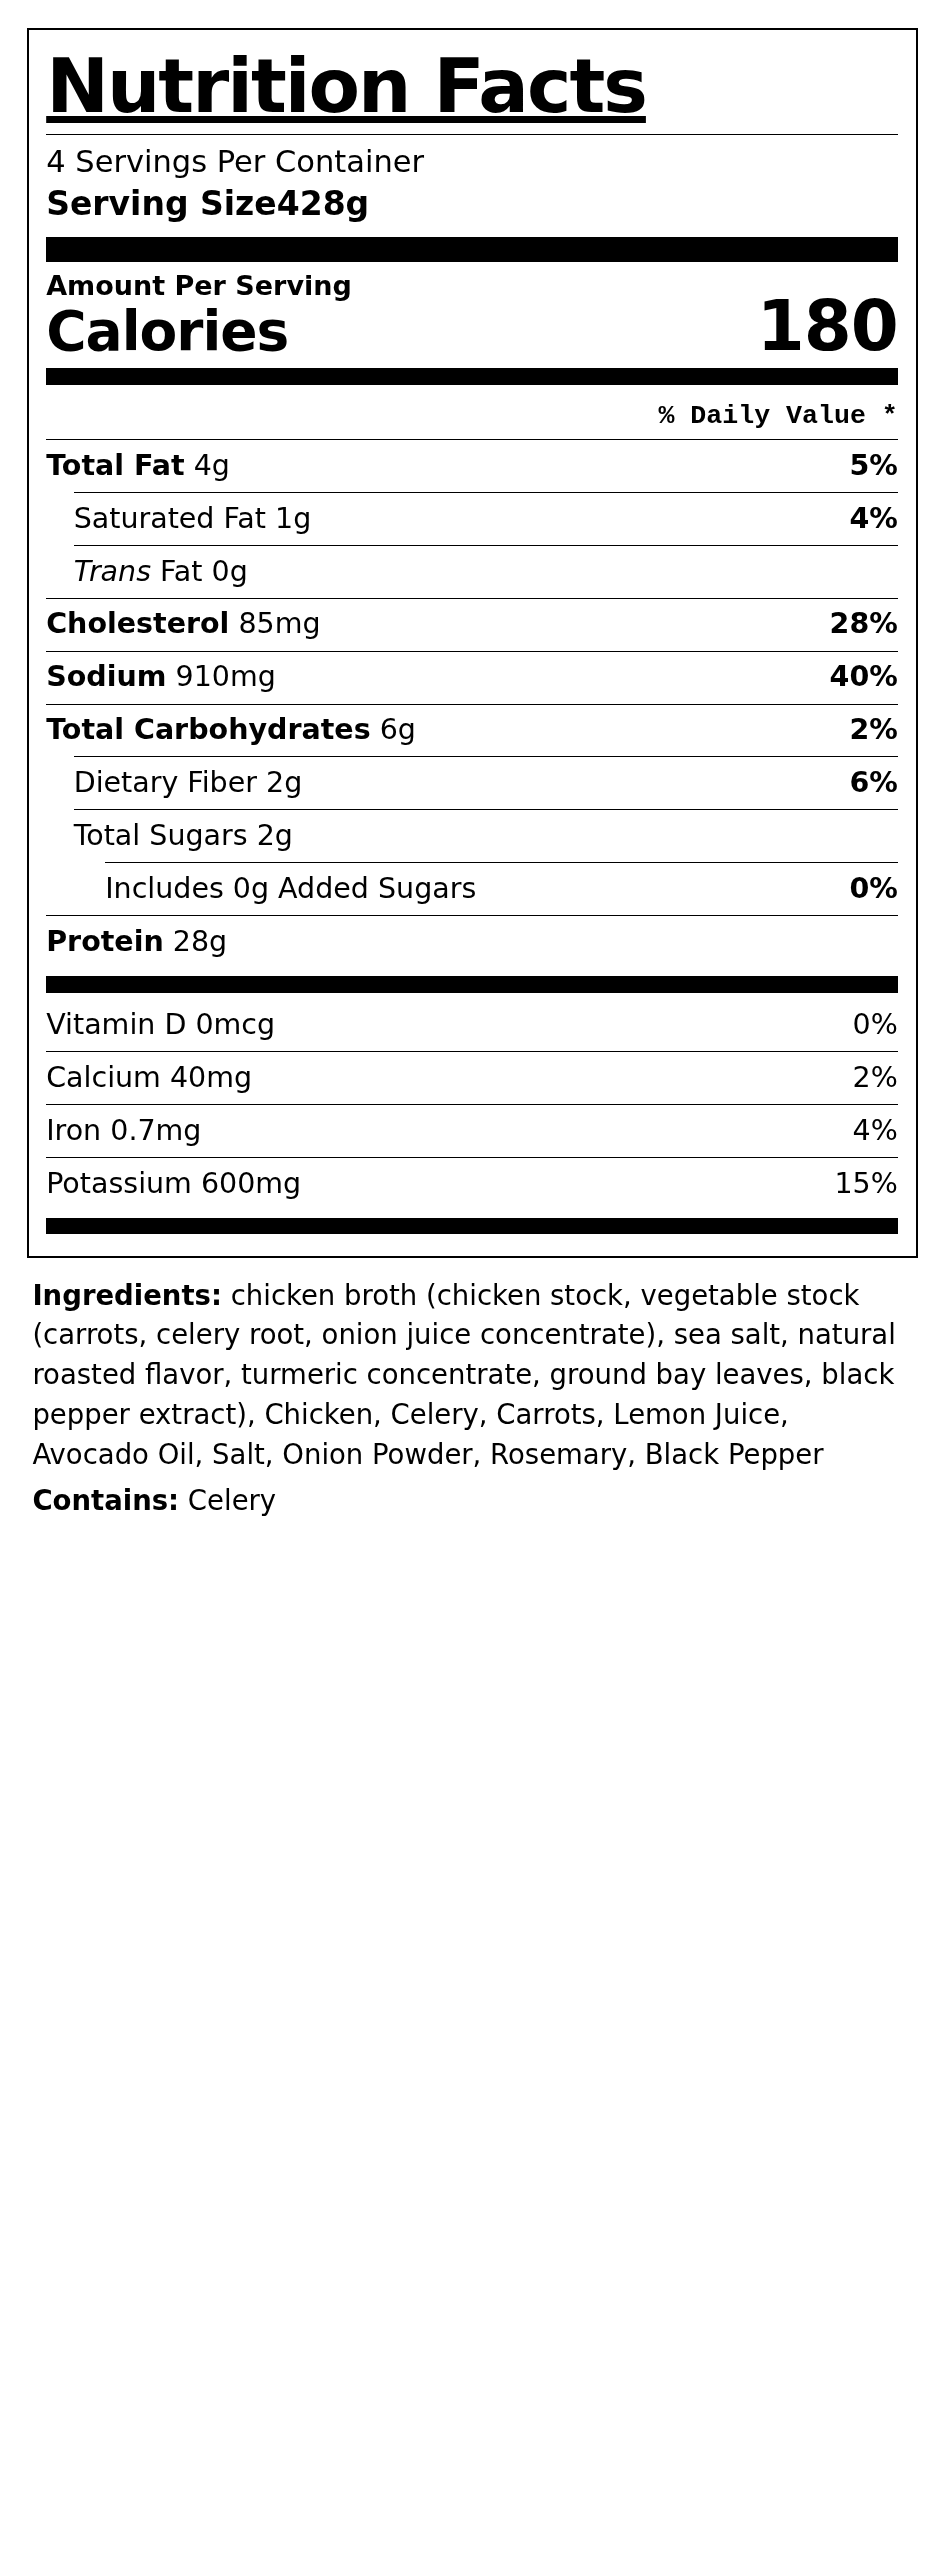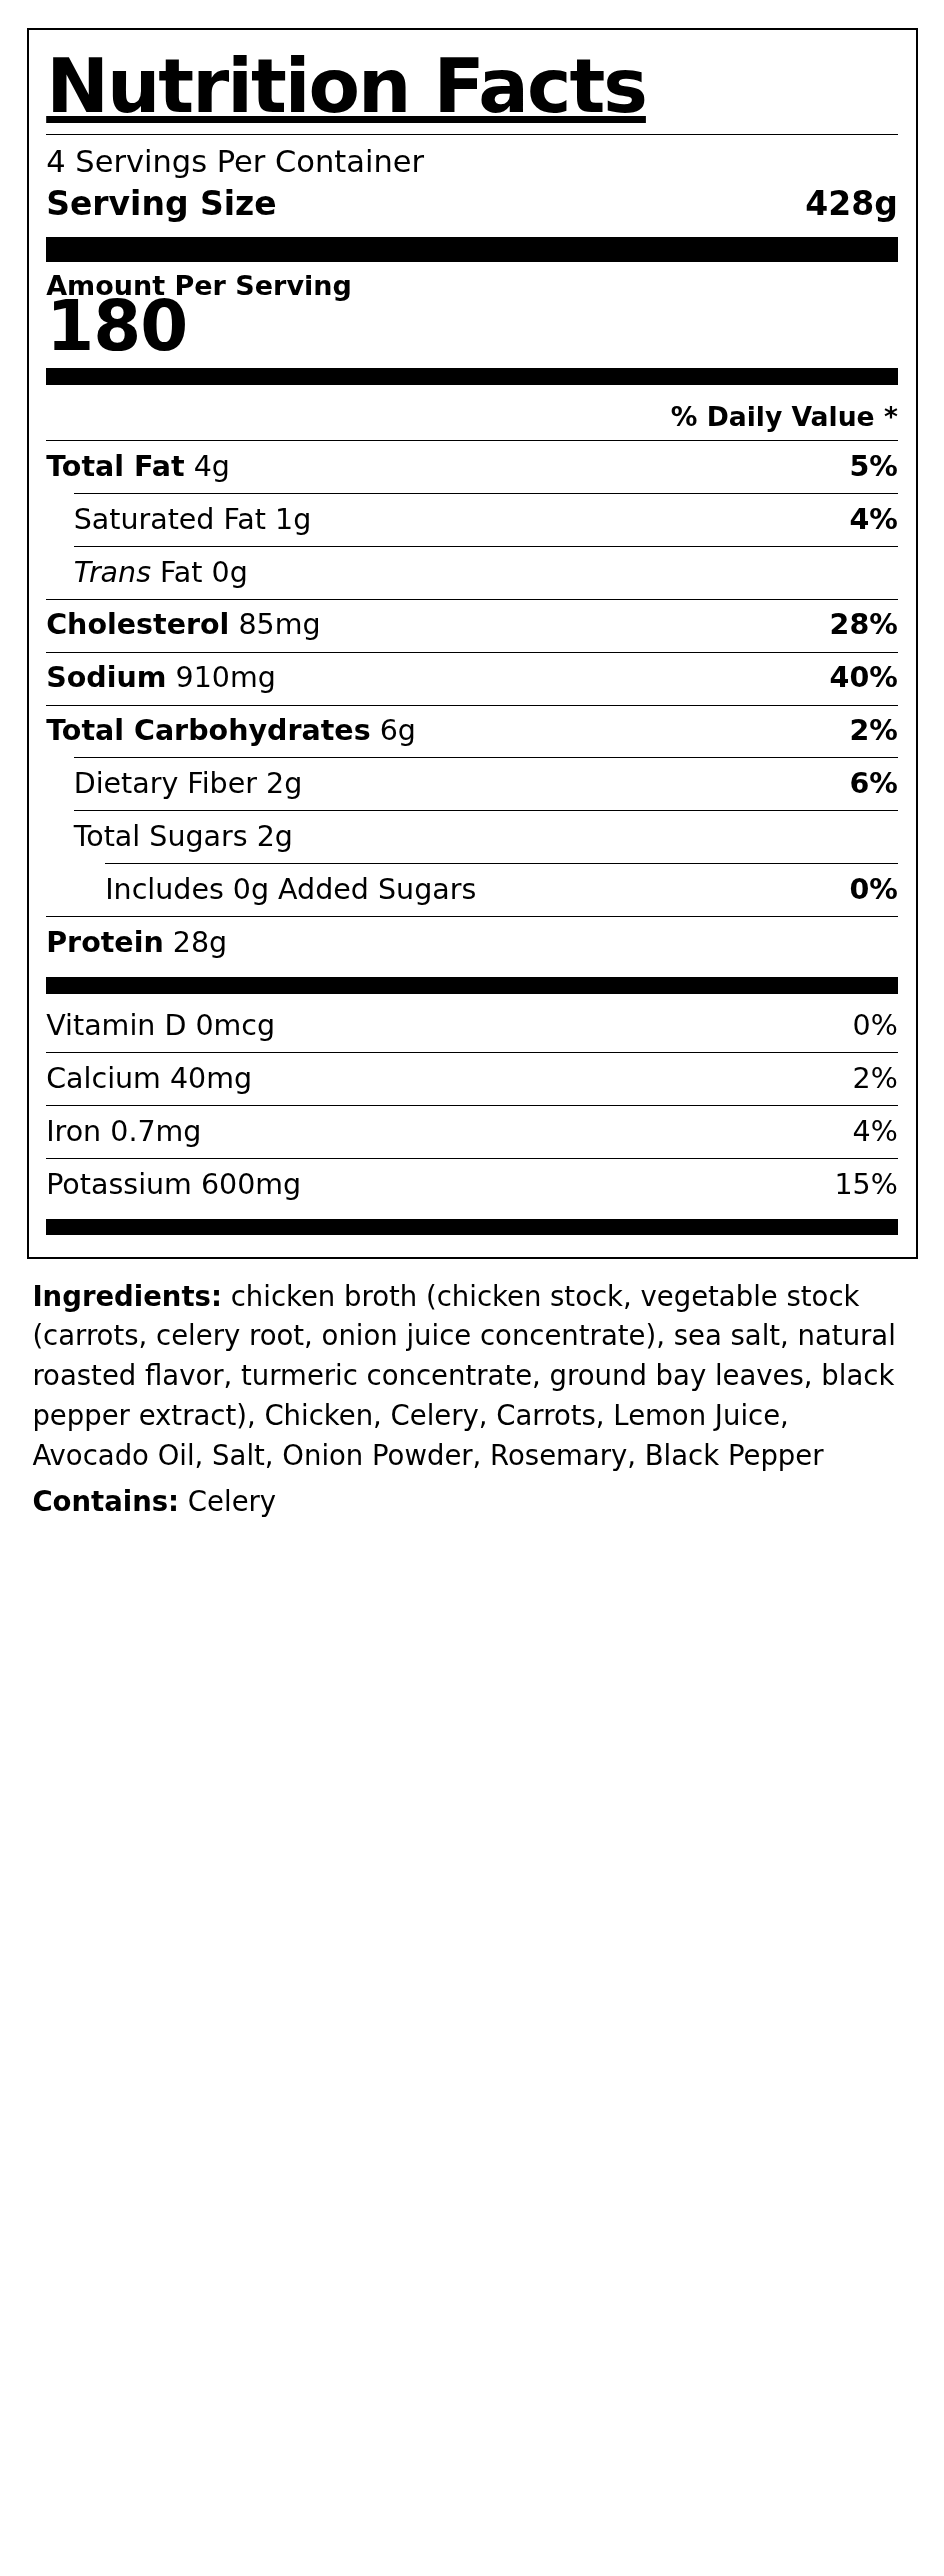--- a/index.html
+++ b/index.html
@@ -46,21 +46,20 @@
   .rule-thick { height: 25.6px; background: #000; margin: 7.9px 0 5.9px 0; }
   .rule-thick-sm { height: 16.7px; background: #000; margin: 7.9px 0 5.9px 0; }
 
   .servings {
     font-size: 30.5px;
     line-height: 1.35;
     padding: 5.9px 0 2px 0;
   }
   .serving-size-row {
     display: flex;
-    justify-content: space-between;
     align-items: baseline;
     font-size: 33px;
     font-weight: bold;
     padding-bottom: 5.9px;
   }
   .amount-per {
     font-size: 27px;
     font-weight: bold;
     padding-top: 2px;
   }
@@ -80,20 +79,21 @@
     font-size: 69px;
     font-weight: bold;
     letter-spacing: -1px;
     line-height: 1.0;
   }
   .dv-header {
     text-align: right;
     font-size: 26.6px;
     font-weight: bold;
     padding: 9.8px 0 7.9px 0;
+    font-family: Liberation Mono, monospace;
   }
   .row {
     display: flex;
     justify-content: space-between;
     align-items: baseline;
     font-size: 28.5px;
     padding: 8.9px 0 8.9px 0;
     border-top: 1px solid #000;
     line-height: 1.2;
   }
@@ -153,20 +153,21 @@
     <div class="serving-size-row">
       <span>Serving Size</span>
       <span>428g</span>
     </div>
 
     <div class="rule-thick"></div>
 
     <div class="amount-per">Amount Per Serving</div>
 
     <div class="cal-row">
+      <span class="cal-label">Calories</span>
       <span class="cal-value">180</span>
     </div>
 
     <div class="rule-thick-sm"></div>
 
     <div class="dv-header">% Daily Value *</div>
 
     <div class="row">
       <span class="nutrient"><b>Total Fat</b><span> 4g</span></span>
       <span class="dv">5%</span>

